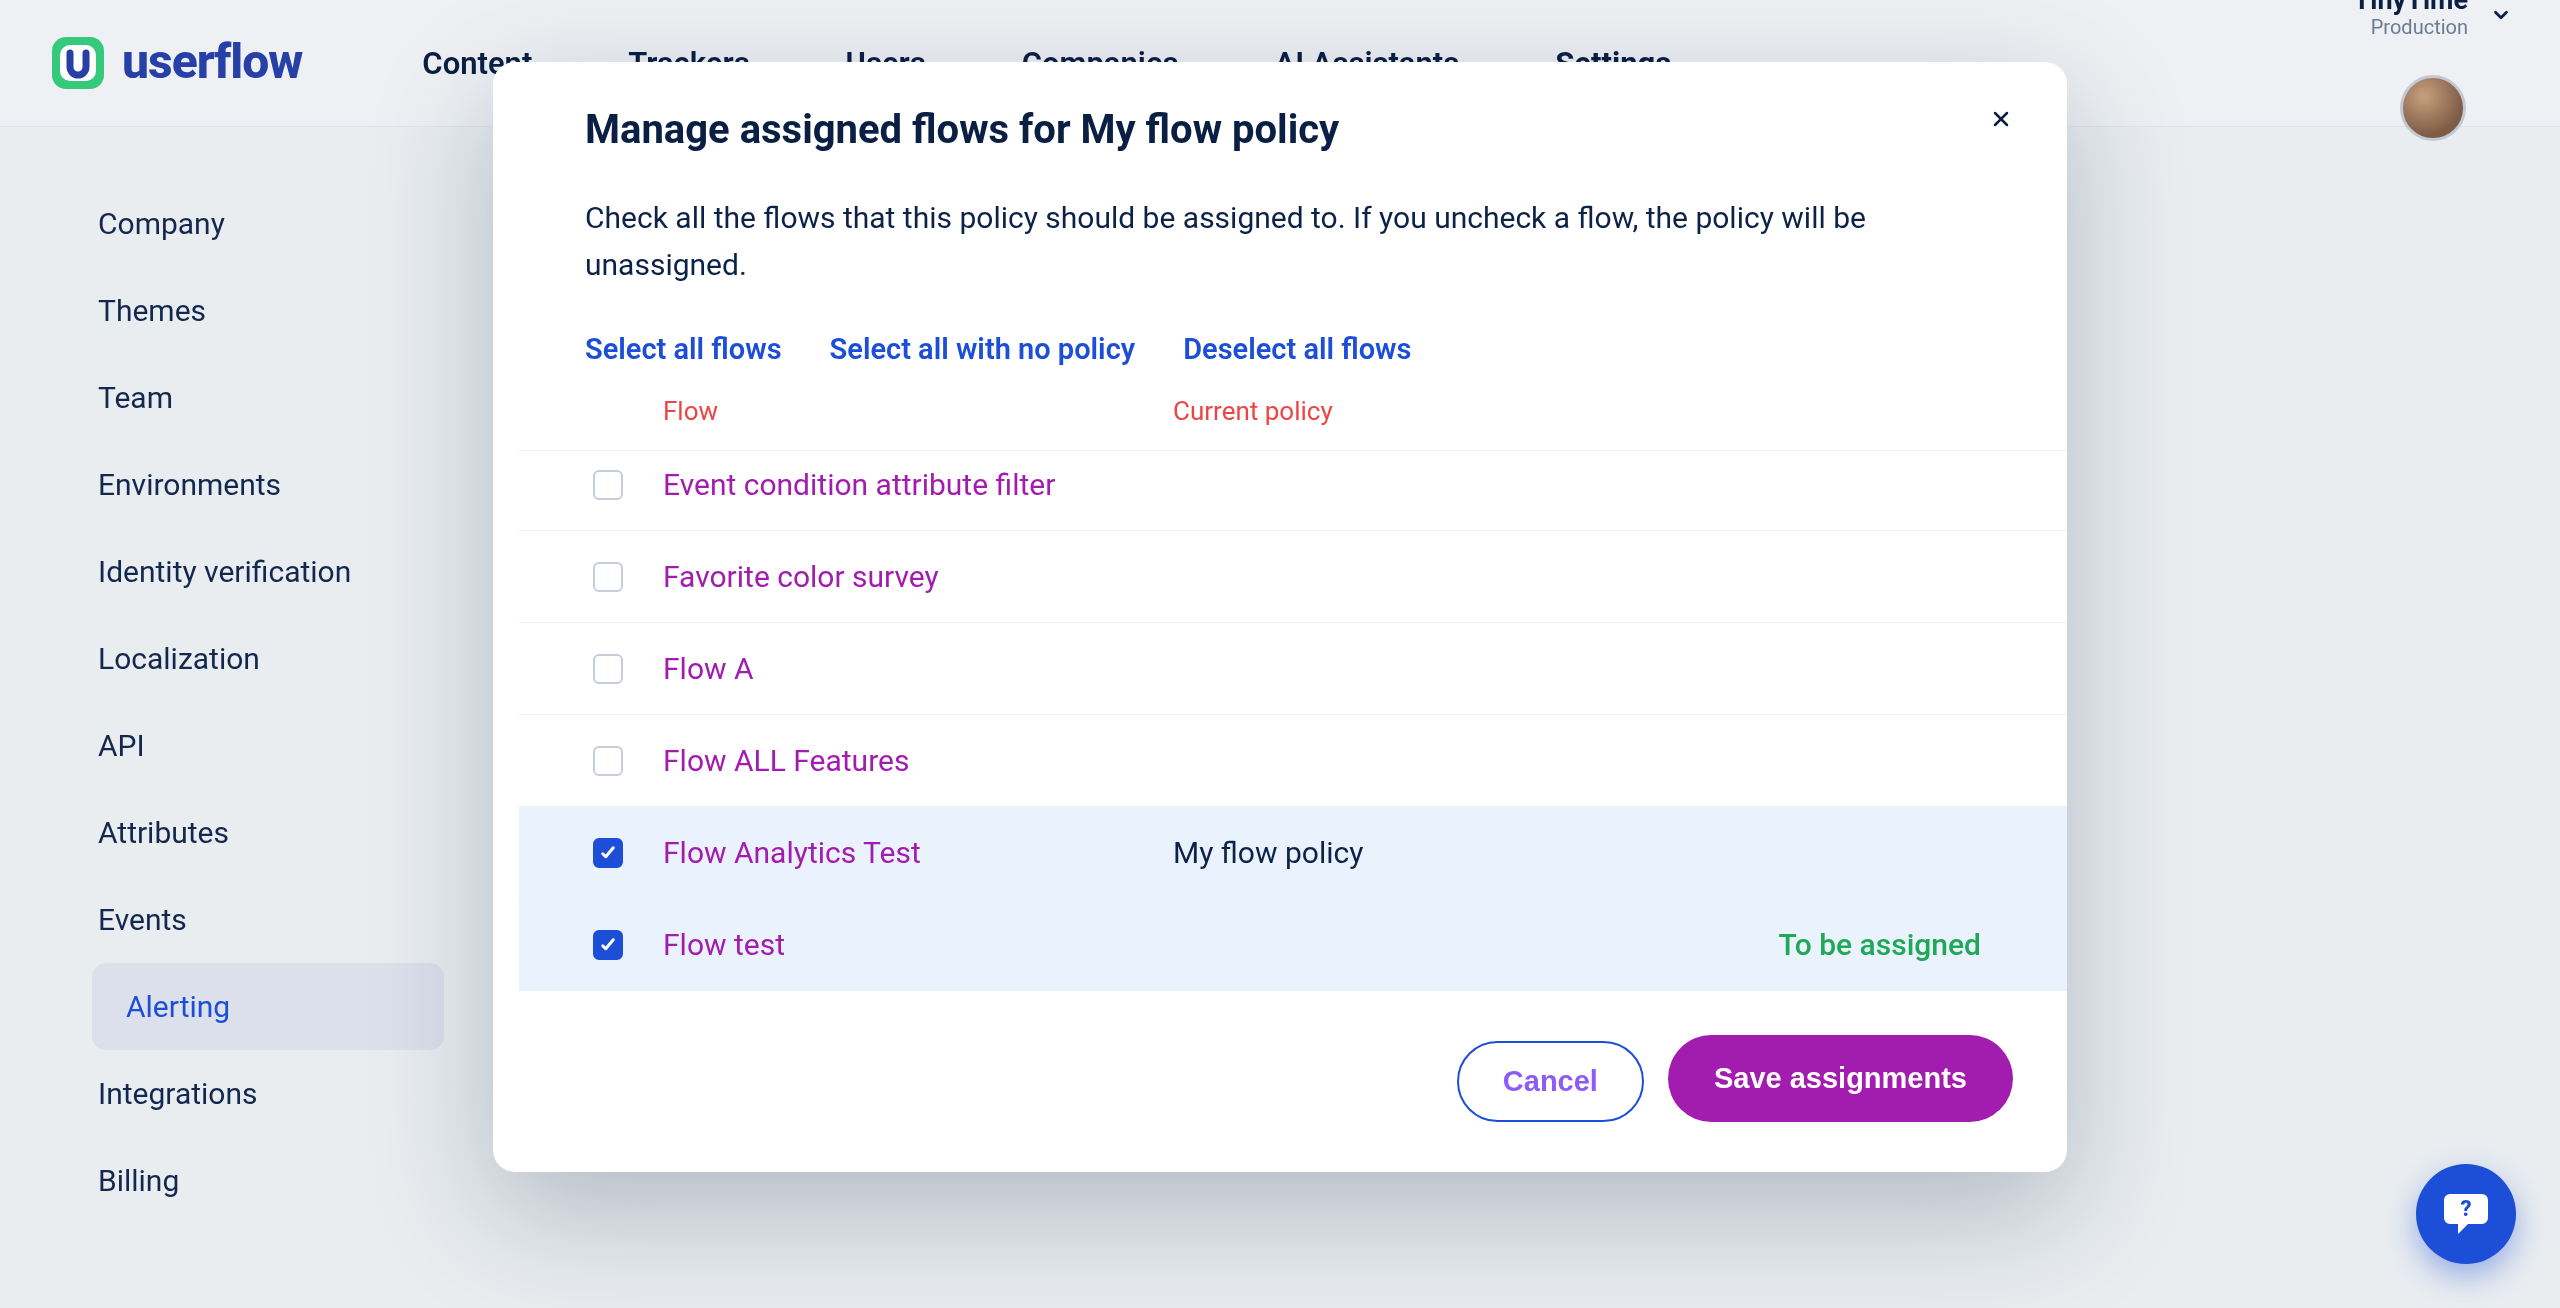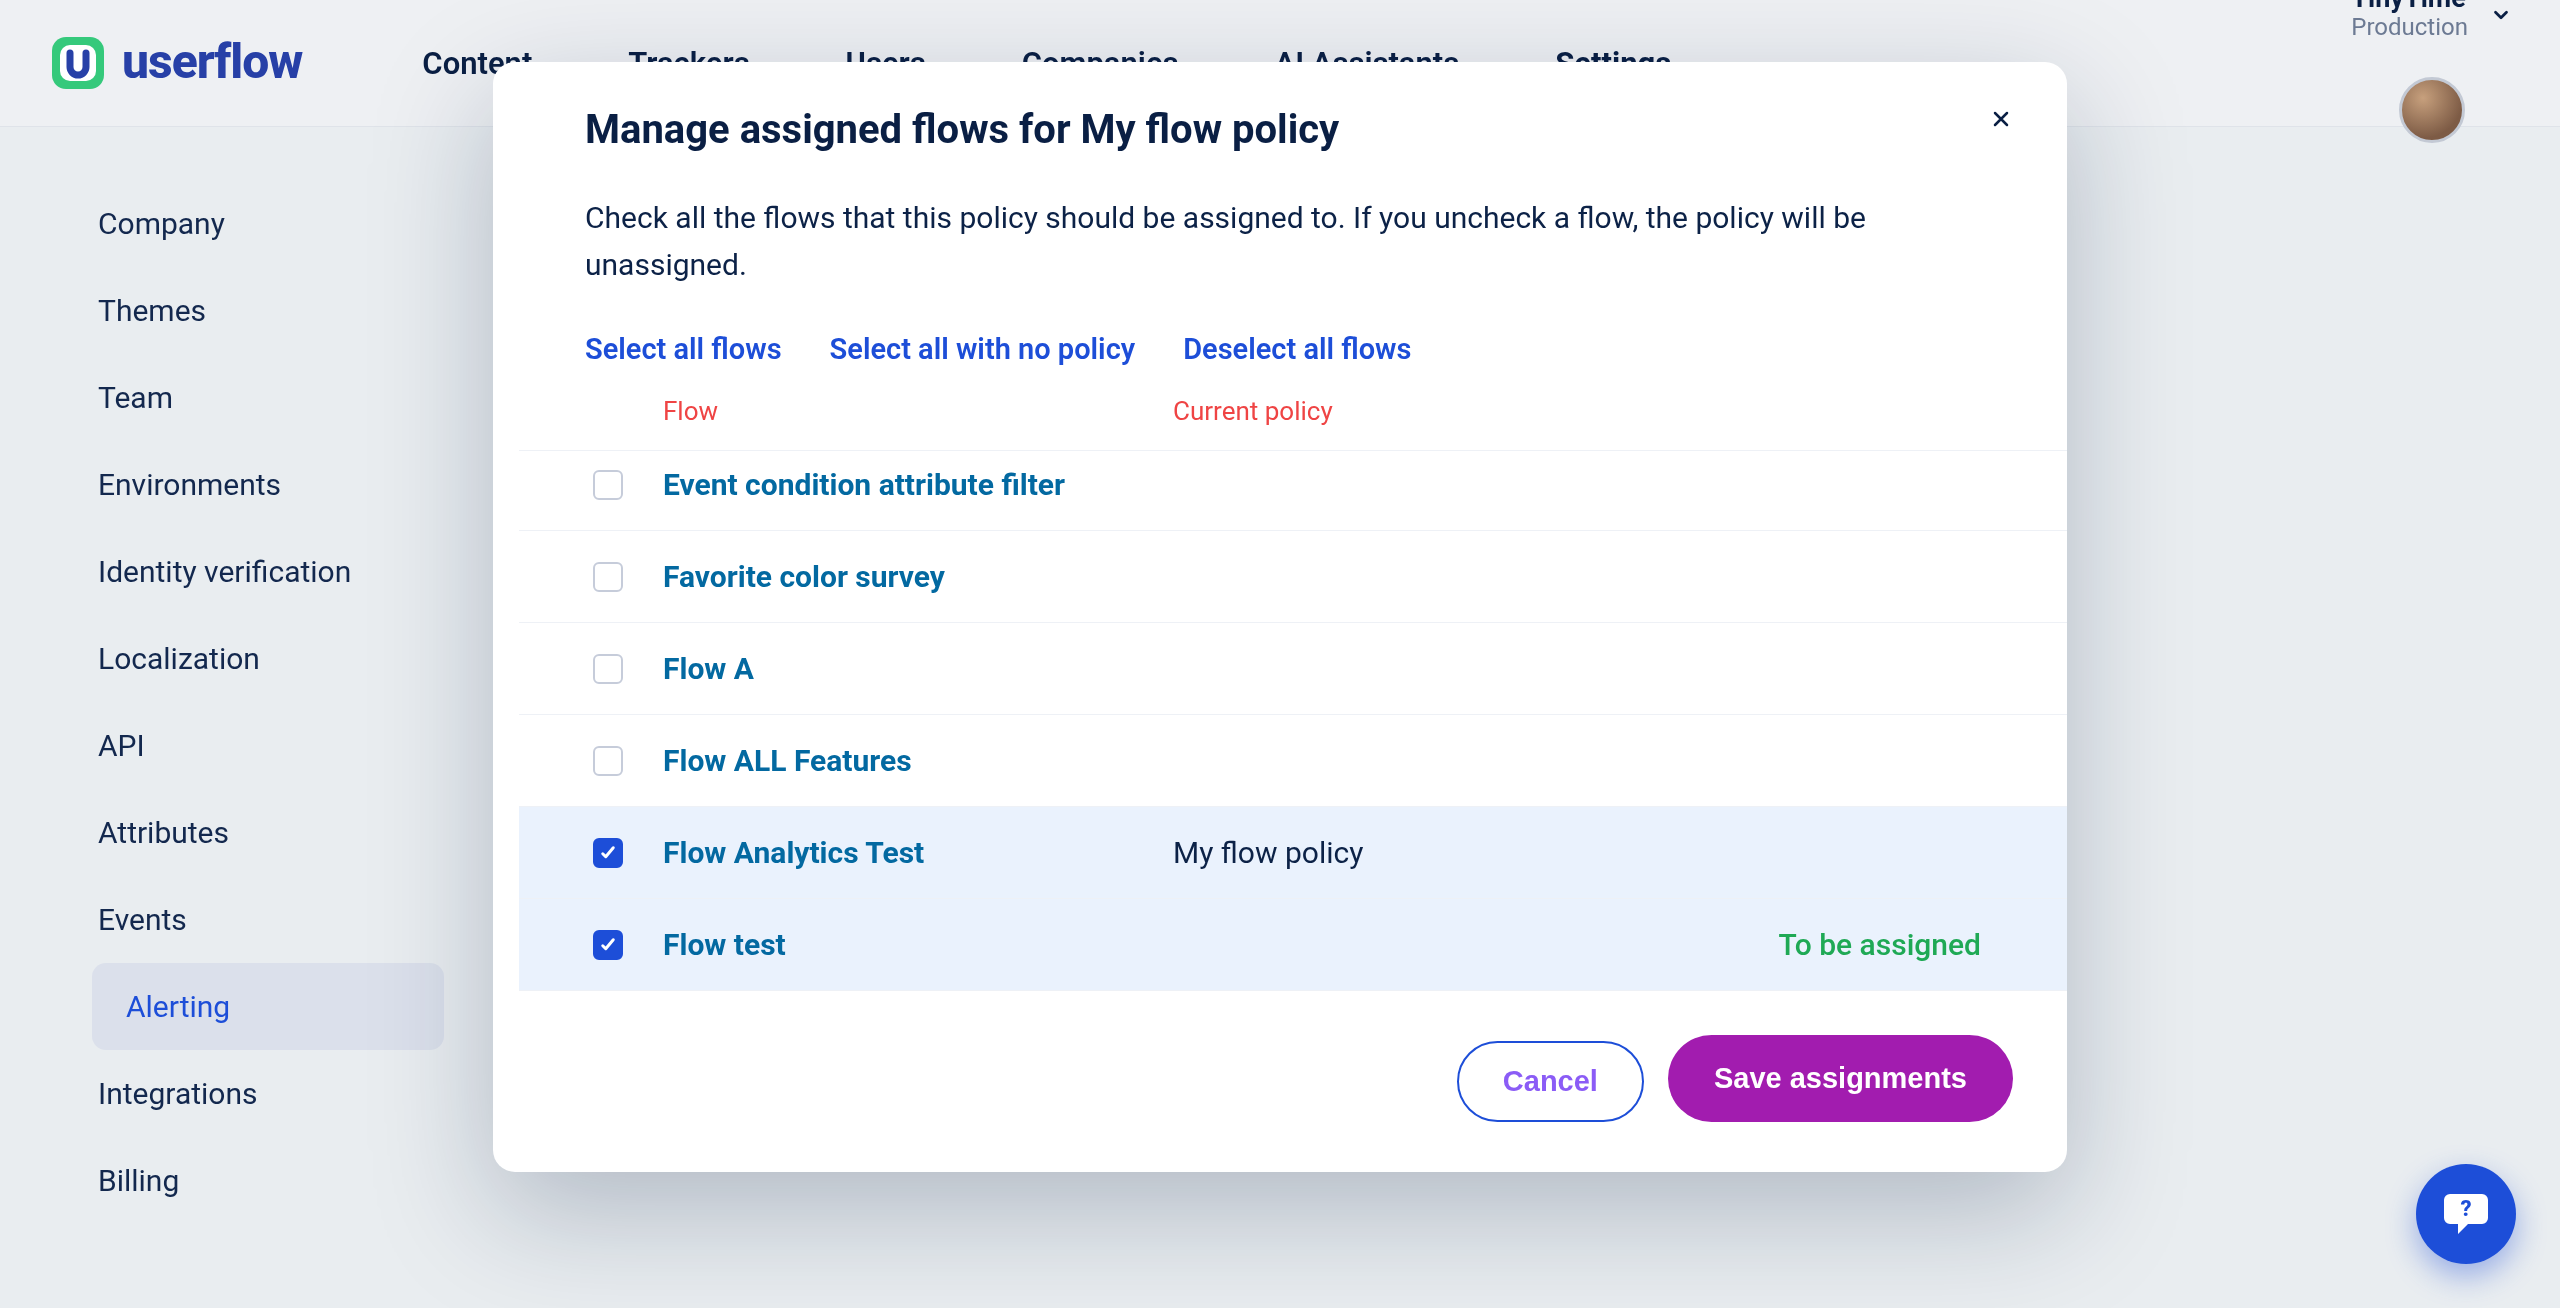--- a/index.html
+++ b/index.html
@@ -49,21 +49,21 @@
     align-items: center;
     gap: 36px;
     flex-direction: column;
   }
   .workspace {
     display: flex; align-items: center; gap: 22px;
     font-size: 27px;
   }
   .workspace .texts { text-align: left; line-height: 1.15; }
   .workspace .name { font-weight: 700; }
-  .workspace .env  { color: #6c7a93; font-size: 24px; text-align: right; }
+  .workspace .env  { color: #6c7a93; font-size: 20px; text-align: right; }
   .chevron-down-icon {
     width: 22px; height: 22px; display: inline-block;
   }
   .avatar {
     width: 66px; height: 66px; border-radius: 50%;
     background: radial-gradient(circle at 35% 30%, #c7a07d, #7d5b45 70%);
     border: 3px solid #c3c9d4;
   }
 
   
@@ -160,21 +160,21 @@
     border-bottom: 1px solid #eef1f6;
   }
   .row.first { margin-top: -12px; }
   .row.checked { background: #eaf2fd; }
   .row .status {
     text-align: right;
     padding-right: 52px;
     color: #1fa955;
     font-weight: 500;
   }
-  .row .flow-name { color: #0369a1; font-weight: bold; }
+  .row .flow-name { color: #a21caf; }
   .row .policy    { color: #0c2247; }
 
   .checkbox {
     width: 30px; height: 30px;
     border-radius: 6px;
     border: 2.5px solid #c6ccda;
     background: #fff;
     justify-self: center;
     display: flex; align-items: center; justify-content: center;
   }

